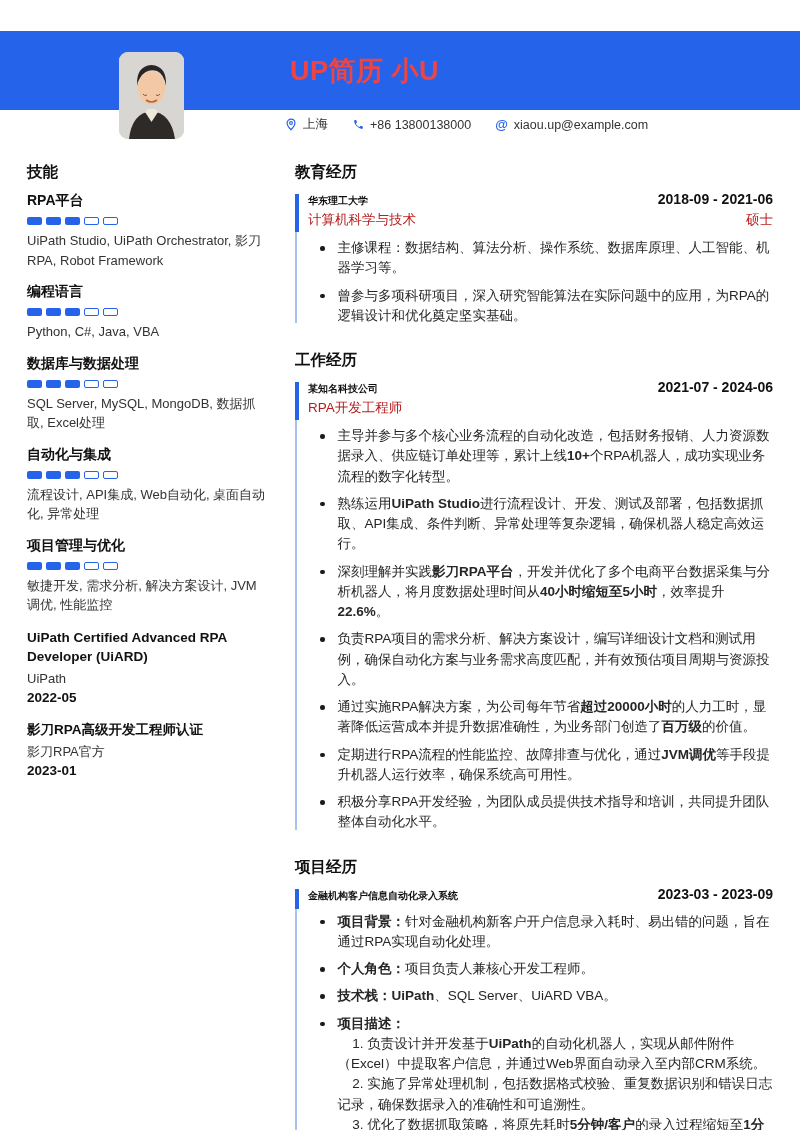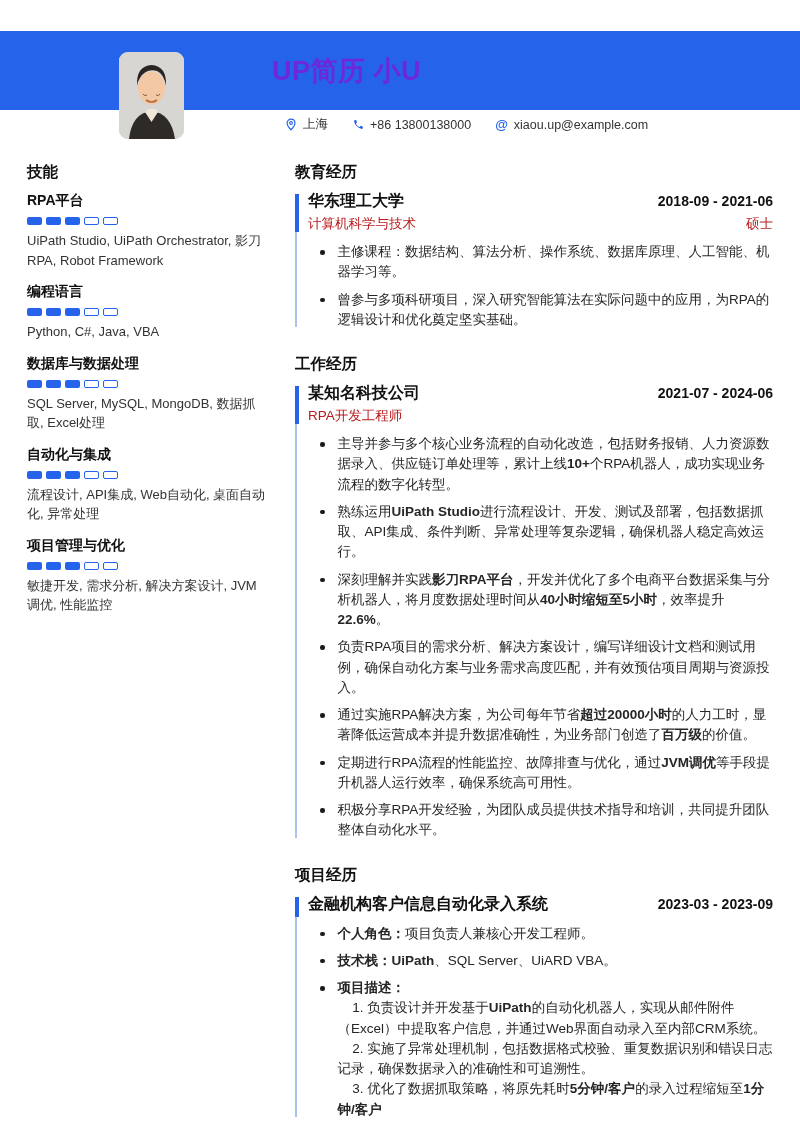--- a/index.html
+++ b/index.html
@@ -2,21 +2,21 @@
 <html lang="zh" style="--accent: #2563eb;"><head>
 <meta charset="utf-8">
 <style>
   * { margin:0; padding:0; box-sizing:border-box; }
   html,body { background:#fff; }
   body { font-family:"Liberation Sans","DejaVu Sans",sans-serif; color:#222; }
   .page { position:relative; width:800px; height:1130px; background:#fff; overflow:hidden; margin:0 auto; }
 
   
   .header-band { position:absolute; left:0; top:31px; width:800px; height:79px; background:var(--accent,#2563eb); }
-  .page-title { position:absolute; left:272px; top:53px; font-size:27px; font-weight:600; color:#6d28d9; letter-spacing:.5px;text-align:center; }
+  .page-title { position:absolute; left:290px; top:53px; font-size:27px; font-weight:600; color:#ef4444; letter-spacing:.5px;text-align:center; }
   .avatar { position:absolute; left:119px; top:52px; width:65px; height:87px; border-radius:9px; overflow:hidden; z-index:3; background:#d8d6d3; }
   .avatar svg { display:block; width:100%; height:100%; }
   .contact-row { position:absolute; left:285px; top:116px; display:flex; align-items:center; gap:24px; font-size:12.5px; color:#333; }
   .contact-item { display:flex; align-items:center; gap:6px; }
   .contact-item svg { display:block; }
   .at-glyph { color:#2563eb; font-weight:700; font-size:13px; line-height:1; }
 
   
   .content { position:absolute; left:0; top:162px; width:800px; padding:0 27px; display:flex; }
   .sidebar { width:240px; flex:none; }
@@ -37,21 +37,21 @@
   .cert-name { font-size:13.5px; font-weight:700; color:#111; line-height:1.45; }
   .cert-issuer { font-size:13px; color:#333; line-height:1.5; margin-top:2px; }
   .cert-date { font-size:13.5px; font-weight:700; color:#111; line-height:1.5; }
 
   
   .rsection { margin-bottom:24px; }
   .entry { position:relative; padding-left:13px; margin-bottom:16px; }
   .entry .thin-line { position:absolute; left:0; top:3px; bottom:3px; width:2px; background:#a8c2ee; }
   .entry .thick-bar { position:absolute; left:0; top:3px; width:4px; background:var(--accent,#2563eb); }
   .entry-head { display:flex; justify-content:space-between; align-items:baseline; }
-  .entry-title { font-size:16px; font-weight:700; color:#111; }
+  .entry-title { font-size:10px; font-weight:700; color:#111; }
   .entry-date { font-size:14px; font-weight:700; color:#111; white-space:nowrap; }
   .entry-subhead { display:flex; justify-content:space-between; font-size:13.5px; color:#b91c1c; margin-top:3px; }
   .bullet-list { margin-top:9px; }
   .bullet { display:flex; margin-bottom:7px; }
   .bullet:last-child { margin-bottom:0; }
   .bullet .dot { flex:none; width:4.5px; height:4.5px; border-radius:50%; background:#1a1a1a; margin:8px 13px 0 12px; }
   .bullet .txt { flex:1; font-size:13.5px; line-height:1.5; color:#262626; }
   .sub-line { text-indent:1.1em; }
   .b { font-weight:700; }
 </style>
@@ -150,20 +150,32 @@
             <div class="skill-bar">
               <span class="skill-seg filled"></span>
               <span class="skill-seg filled"></span>
               <span class="skill-seg filled"></span>
               <span class="skill-seg empty"></span>
               <span class="skill-seg empty"></span>
             </div>
             <div class="skill-desc">敏捷开发, 需求分析, 解决方案设计, JVM调优, 性能监控</div>
           </div>
         </div>
+      <div id="certs-list">
+          <div class="cert-item">
+            <div class="cert-name">UiPath Certified Advanced RPA Developer (UiARD)</div>
+            <div class="cert-issuer">UiPath</div>
+            <div class="cert-date">2022-05</div>
+          </div>
+          <div class="cert-item">
+            <div class="cert-name">影刀RPA高级开发工程师认证</div>
+            <div class="cert-issuer">影刀RPA官方</div>
+            <div class="cert-date">2023-01</div>
+          </div>
+        </div>
     </aside>
     <main class="main-col" id="main-col">
         <section class="rsection">
           <div class="section-title">教育经历</div>
           <div class="entry">
             <span class="thin-line"></span>
             <span class="thick-bar" style="height: 38px;"></span>
             <div class="entry-head">
               <span class="entry-title">华东理工大学</span>
               <span class="entry-date">2018-09 - 2021-06</span>
@@ -234,20 +246,24 @@
           <div class="entry">
             <span class="thin-line"></span>
             <span class="thick-bar" style="height: 20px;"></span>
             <div class="entry-head">
               <span class="entry-title">金融机构客户信息自动化录入系统</span>
               <span class="entry-date">2023-03 - 2023-09</span>
             </div>
             <div class="bullet-list">
               <div class="bullet">
                 <span class="dot"></span>
+                <div class="txt"><span class="b">项目背景：</span><span>针对金融机构新客户开户信息录入耗时、易出错的问题，旨在通过RPA实现自动化处理。</span></div>
+              </div>
+              <div class="bullet">
+                <span class="dot"></span>
                 <div class="txt"><span class="b">个人角色：</span><span>项目负责人兼核心开发工程师。</span></div>
               </div>
               <div class="bullet">
                 <span class="dot"></span>
                 <div class="txt"><span class="b">技术栈：</span><span class="b">UiPath</span><span>、SQL Server、UiARD VBA。</span></div>
               </div>
               <div class="bullet">
                 <span class="dot"></span>
                 <div class="txt"><span class="b">项目描述：</span><div class="sub-line"><span>1. 负责设计并开发基于</span><span class="b">UiPath</span><span>的自动化机器人，实现从邮件附件（Excel）中提取客户信息，并通过Web界面自动录入至内部CRM系统。</span></div><div class="sub-line"><span>2. 实施了异常处理机制，包括数据格式校验、重复数据识别和错误日志记录，确保数据录入的准确性和可追溯性。</span></div><div class="sub-line"><span>3. 优化了数据抓取策略，将原先耗时</span><span class="b">5分钟/客户</span><span>的录入过程缩短至</span><span class="b">1分钟/客户</span></div></div>
               </div>

